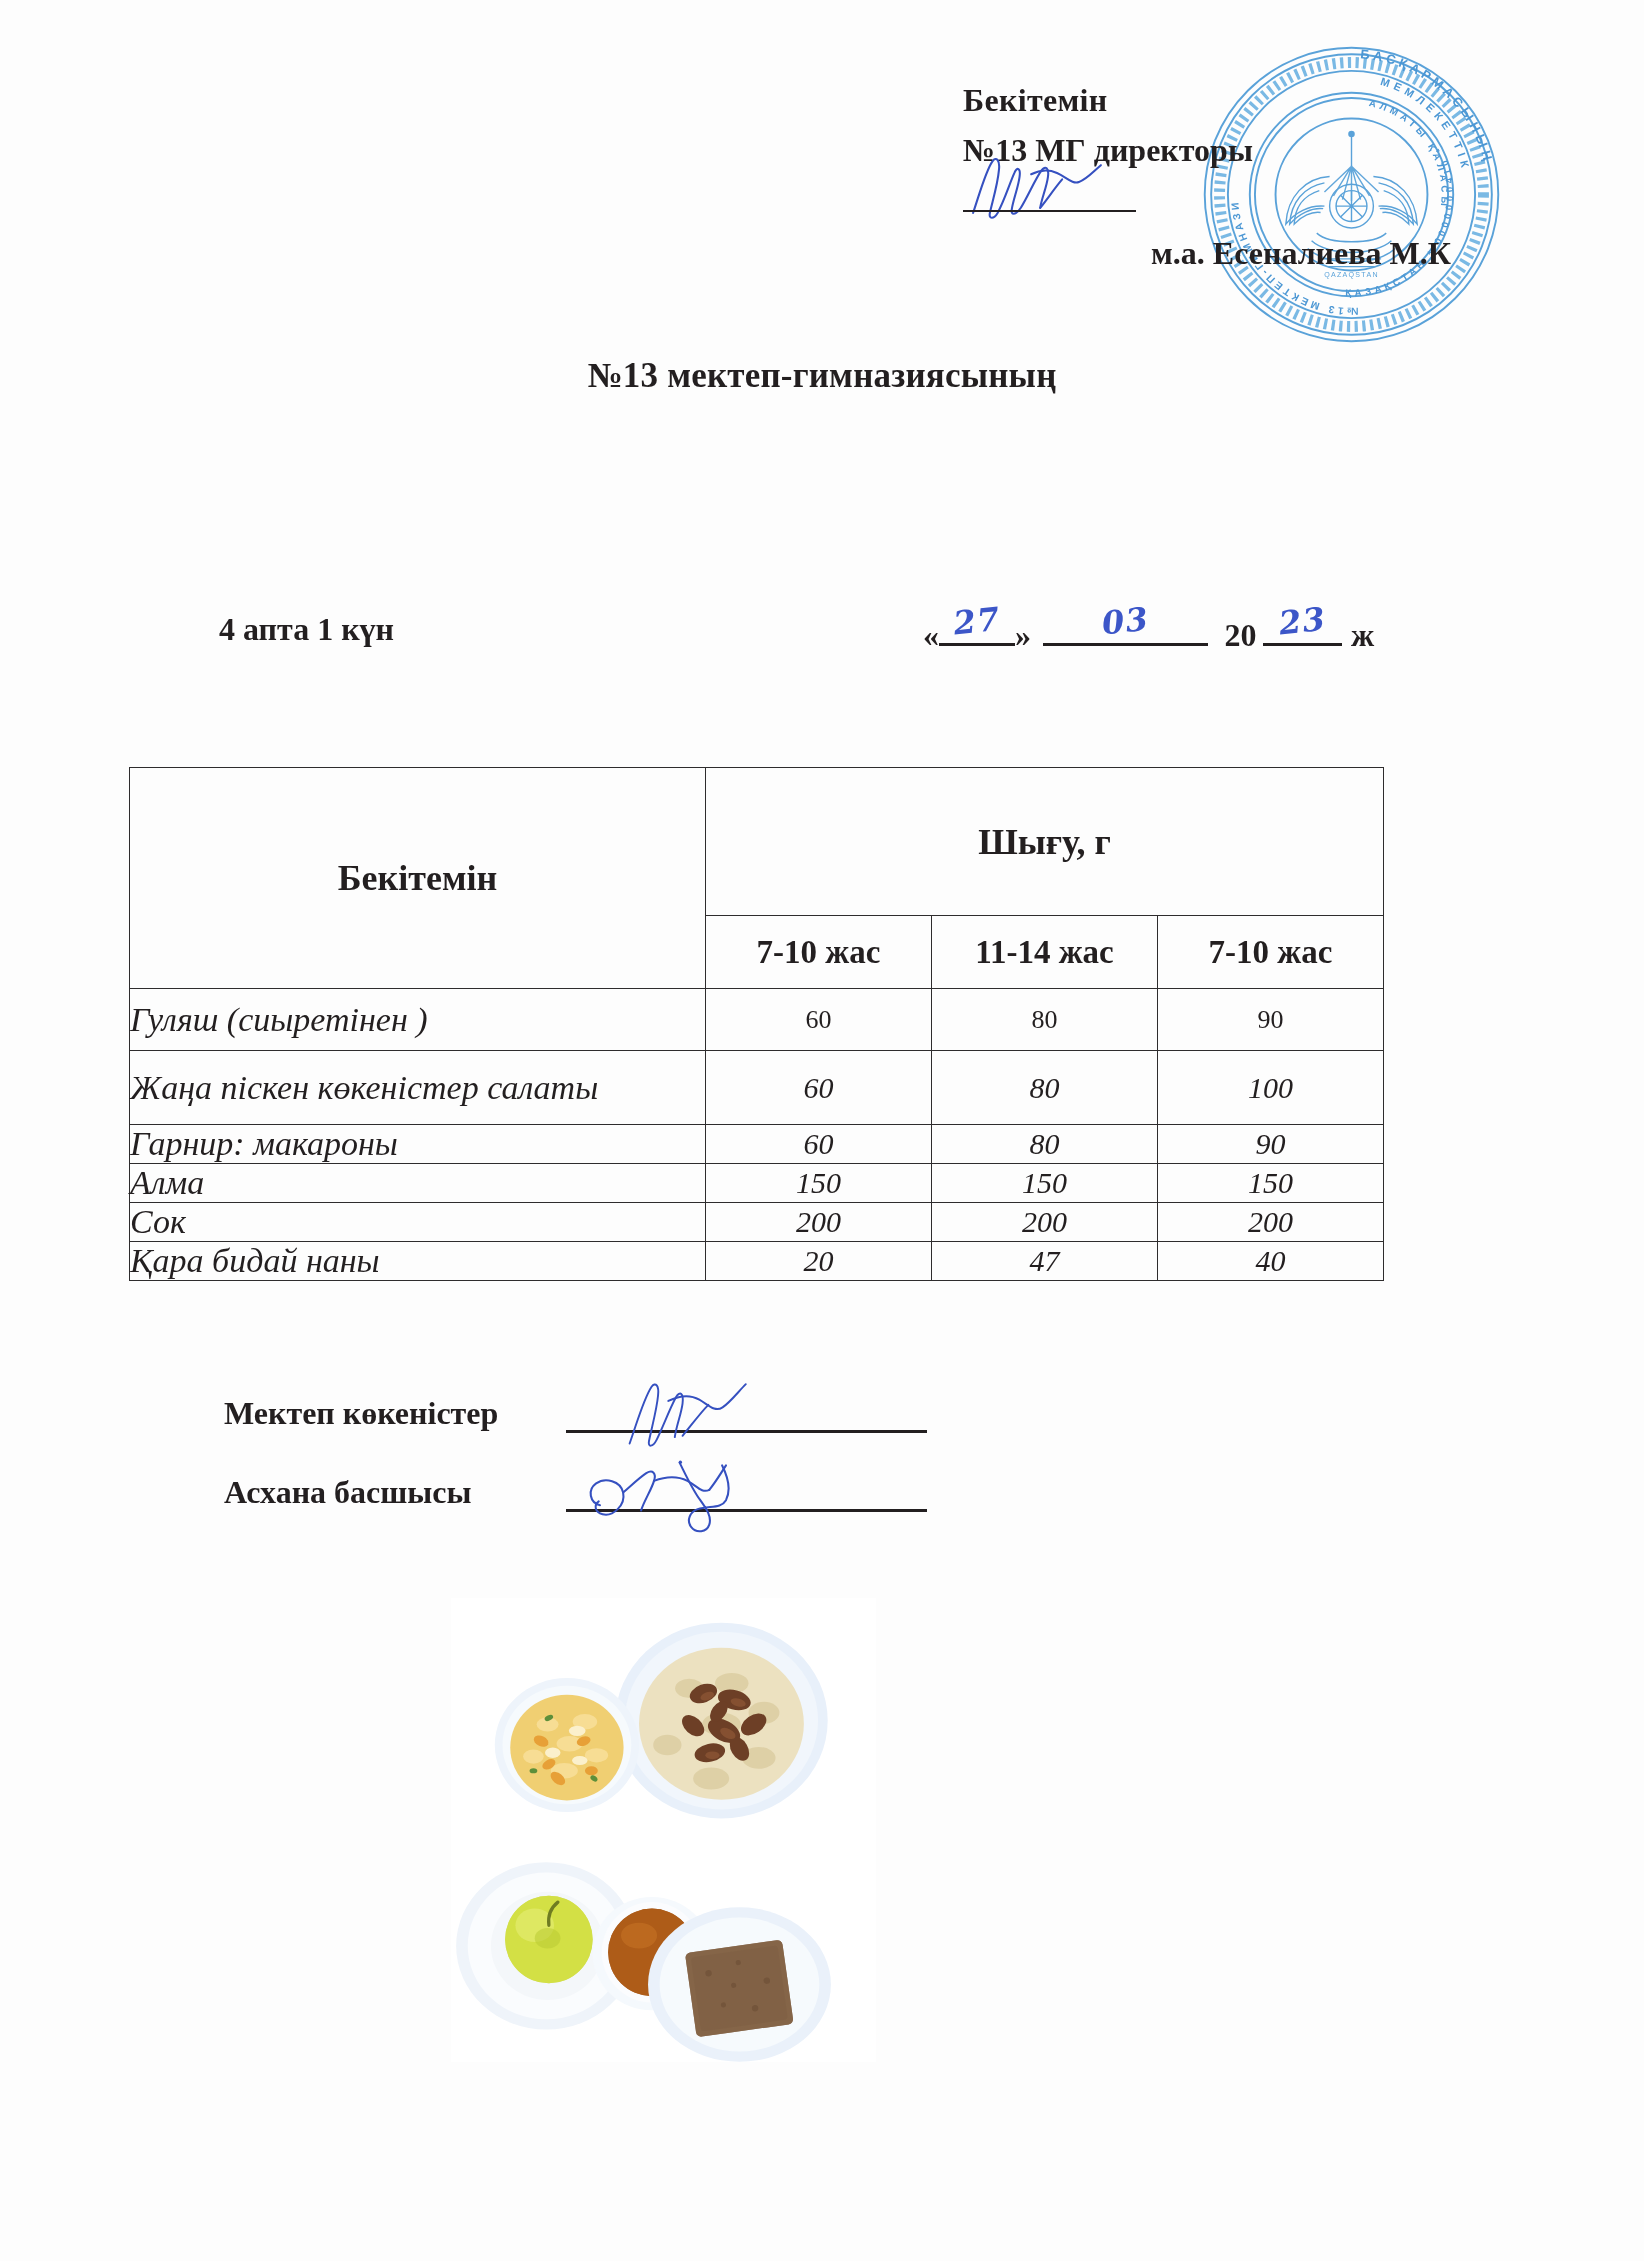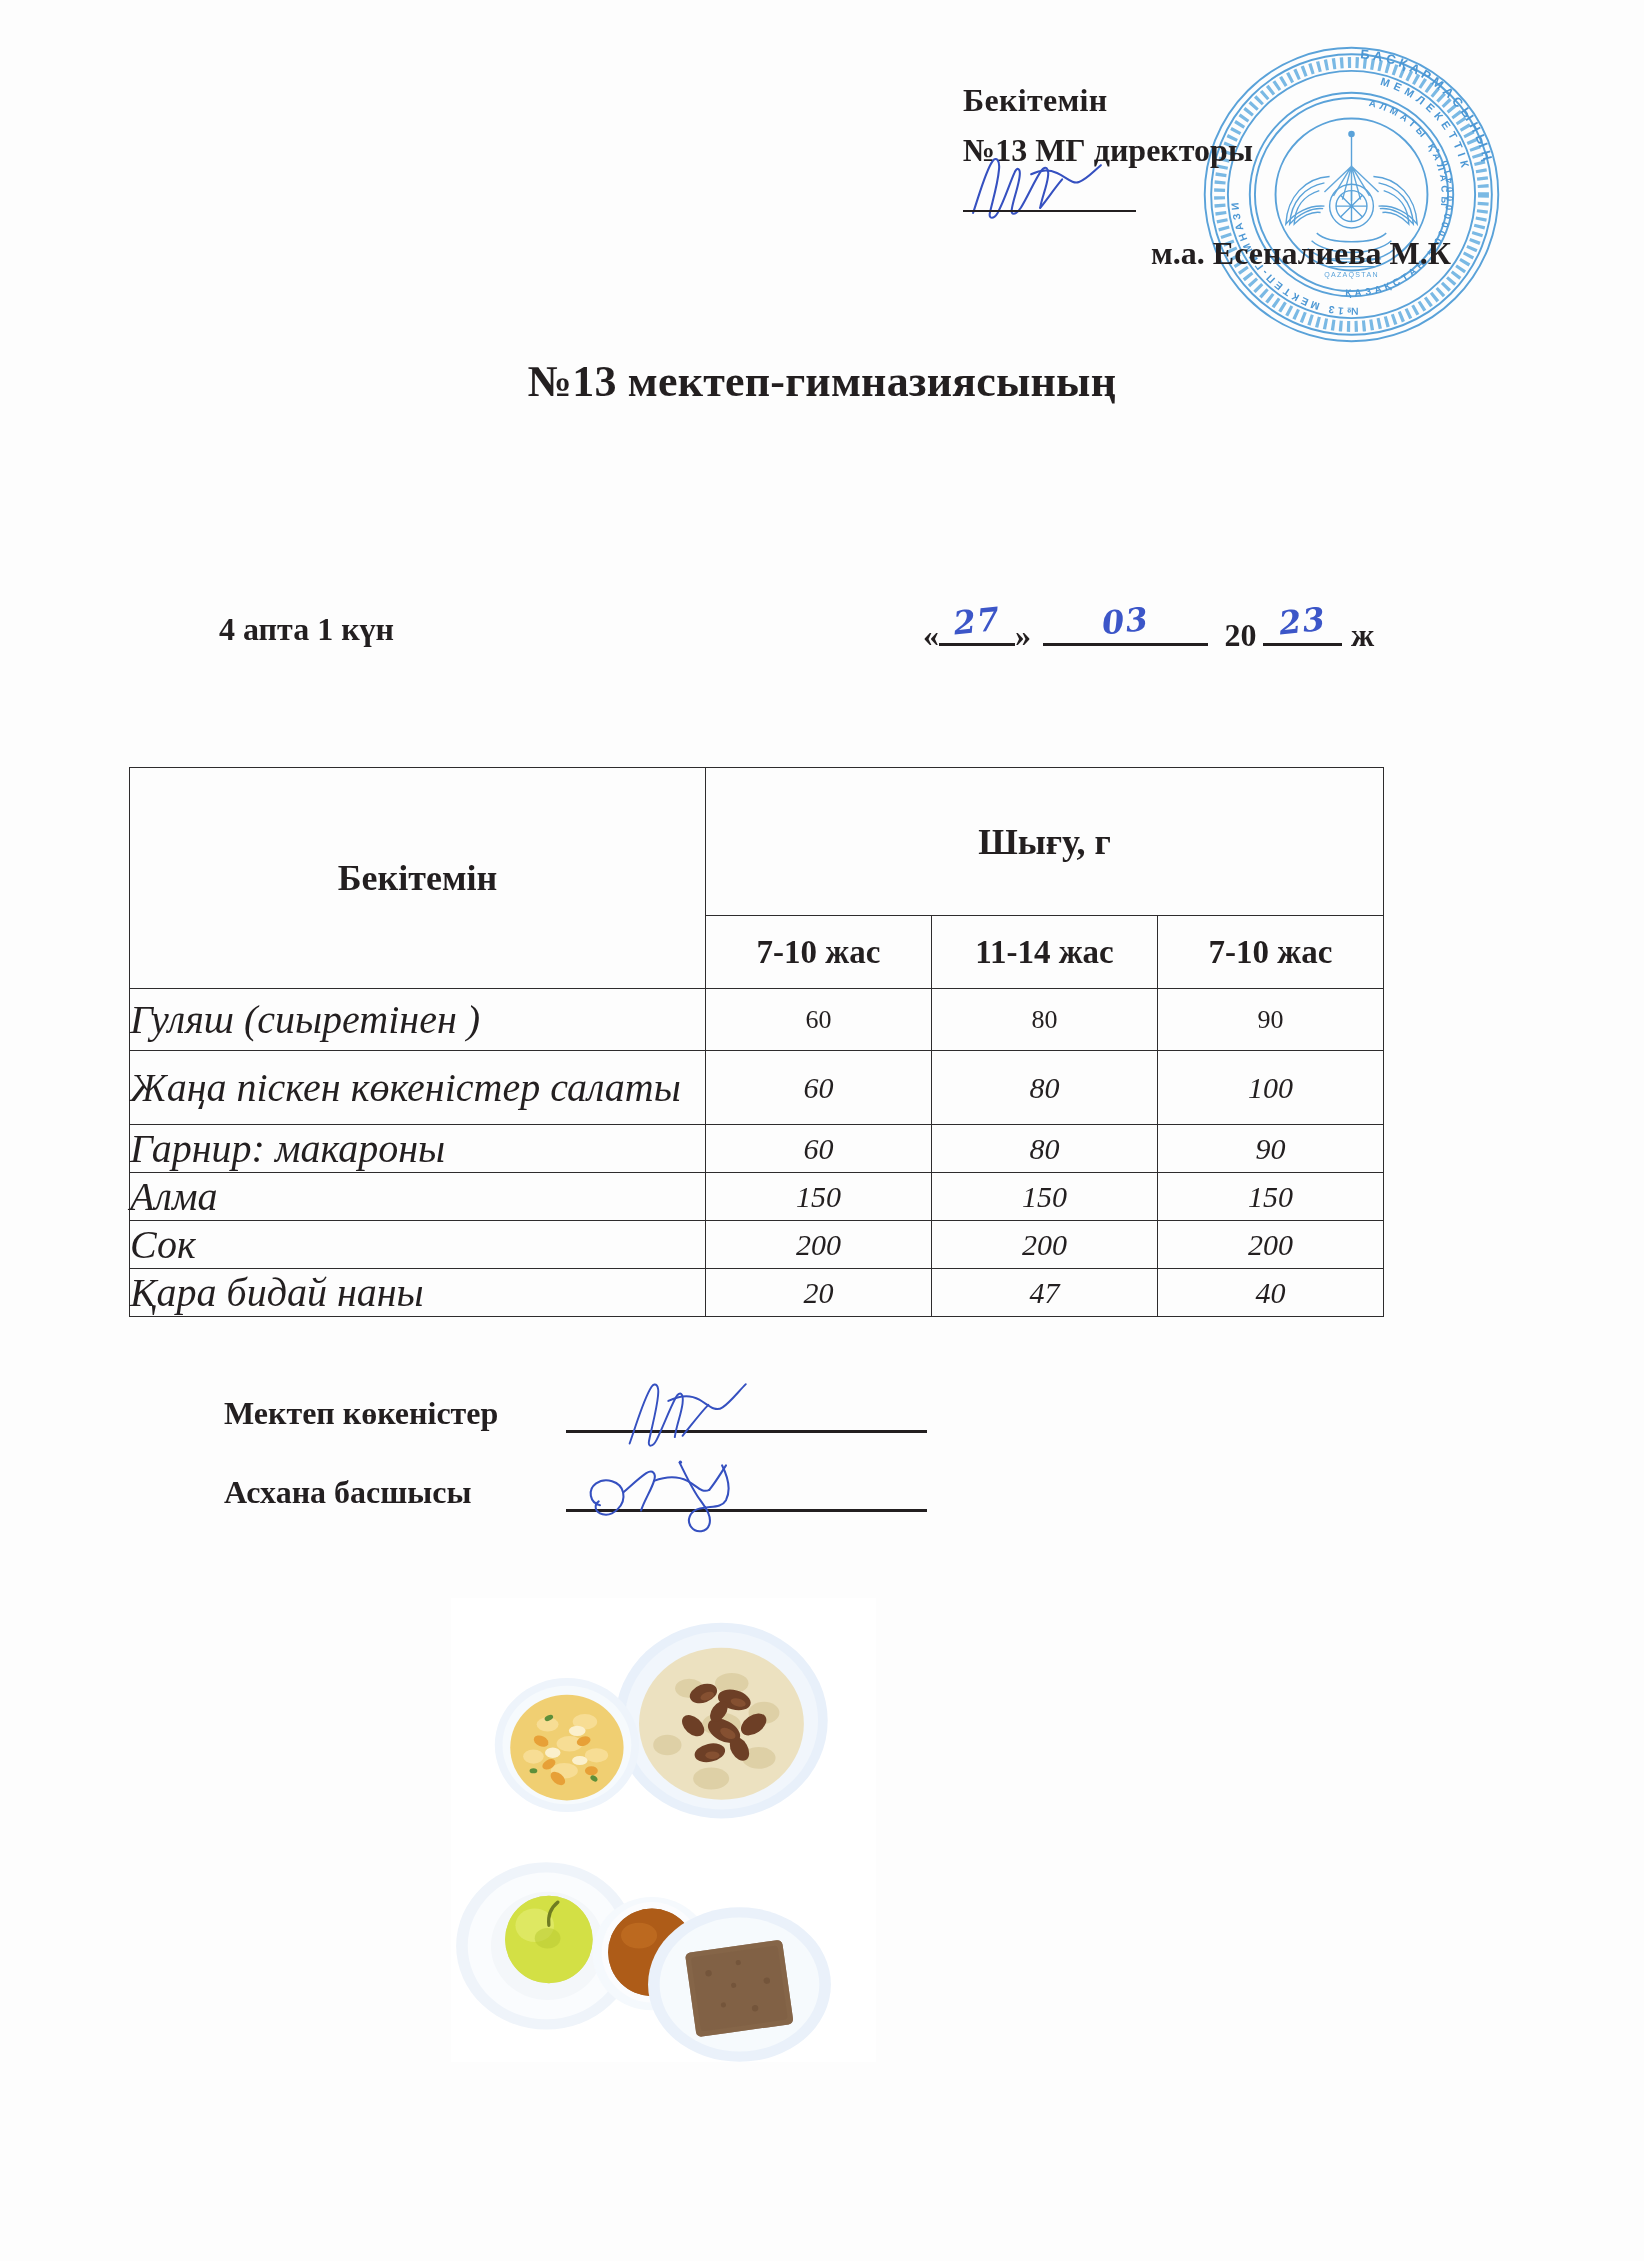--- a/index.html
+++ b/index.html
@@ -85,21 +85,21 @@
     opacity: 0.92;
   }
 
   
   .title-school {
     position: absolute;
     top: 356px;
     left: 0;
     width: 1644px;
     text-align: center;
-    font-size: 44px;
+    font-size: 35px;
     font-weight: bold;
     letter-spacing: 0.2px;
   }
   .title-menu {
     position: absolute;
     top: 439px;
     left: 0;
     width: 1644px;
     text-align: center;
     font-size: 35px;
@@ -179,21 +179,21 @@
   }
   .th-sub {
     height: 72px;
     text-align: center;
     font-size: 33px;
     font-weight: bold;
     white-space: nowrap;
   }
   .dish-cell {
     font-style: italic;
-    font-size: 40px;
+    font-size: 34px;
     padding-left: 11.6px;
     white-space: nowrap;
   }
   .val-cell {
     text-align: center;
     font-style: italic;
     font-size: 30px;
   }
   .r-tall   { height: 62px; }
   .r-xtall  { height: 74px; }

